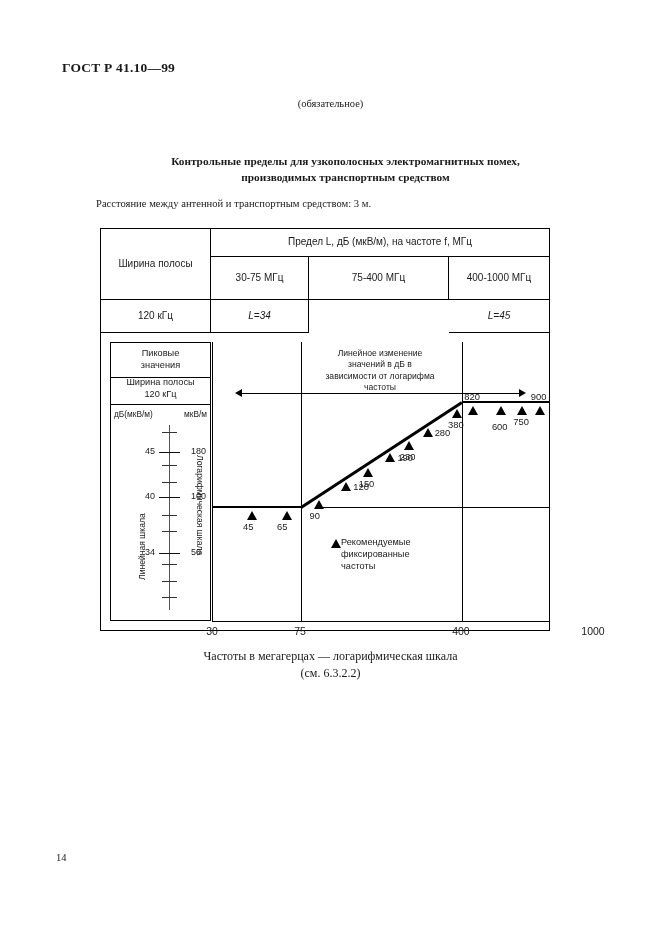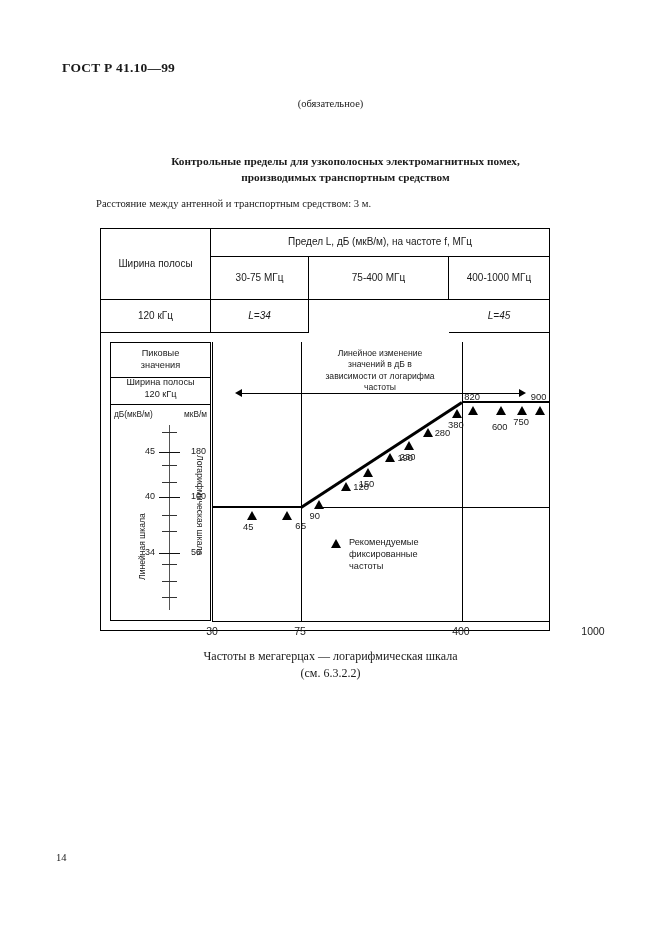--- a/index.html
+++ b/index.html
@@ -237,21 +237,21 @@
     font-family: "Liberation Sans", sans-serif;
     font-size: 9.4px;
     white-space: nowrap;
   }
 
   
   .legend {
     position: absolute;
     left: 118px; top: 195px;
     display: flex;
-    gap: 8px;
+    gap: 0;
     align-items: flex-start;
   }
   .legend-tri {
     width: 0; height: 0;
     margin-top: 2px;
     border-left: 5px solid transparent;
     border-right: 5px solid transparent;
     border-bottom: 9px solid #000;
   }
   .legend-txt {
@@ -391,21 +391,21 @@
 
     <div class="vline" style="left: 88.0607px;"></div>
         <div class="vline" style="left: 248.939px;"></div>
         <div class="hline-thin" style="left: 106.061px; top: 165px; width: 230.939px;"></div>
         <div class="limit-slope" style="left: 0px; top: 163.7px; width: 88.0607px; transform: rotate(0deg);"></div>
         <div class="limit-slope" style="left: 88.0607px; top: 163.7px; width: 192.112px; transform: rotate(-33.1311deg);"></div>
         <div class="limit-slope" style="left: 248.939px; top: 58.7px; width: 88.0607px; transform: rotate(0deg);"></div>
         <div class="marker" style="left: 33.9675px; top: 169px;"></div>
         <div class="mlabel" style="left: 29.9675px; top: 179px;">45</div>
         <div class="marker" style="left: 69.3079px; top: 169px;"></div>
-        <div class="mlabel" style="left: 82px; top: 179px; font-family: Liberation Mono, monospace;">65</div>
+        <div class="mlabel" style="left: 64px; top: 179px;">65</div>
         <div class="marker" style="left: 100.583px; top: 157.564px;"></div>
         <div class="mlabel" style="left: 96.5828px; top: 167.564px;">90</div>
         <div class="marker" style="left: 128.231px; top: 139.52px;"></div>
         <div class="mlabel" style="left: 140.231px; top: 138.52px;">120</div>
         <div class="marker" style="left: 149.676px; top: 125.524px;"></div>
         <div class="mlabel" style="left: 145.676px; top: 135.524px;">150</div>
         <div class="marker" style="left: 172.394px; top: 110.698px;"></div>
         <div class="mlabel" style="left: 184.394px; top: 109.698px;">190</div>
         <div class="marker" style="left: 190.756px; top: 98.7143px;"></div>
         <div class="mlabel" style="left: 186.756px; top: 108.714px;">230</div>

